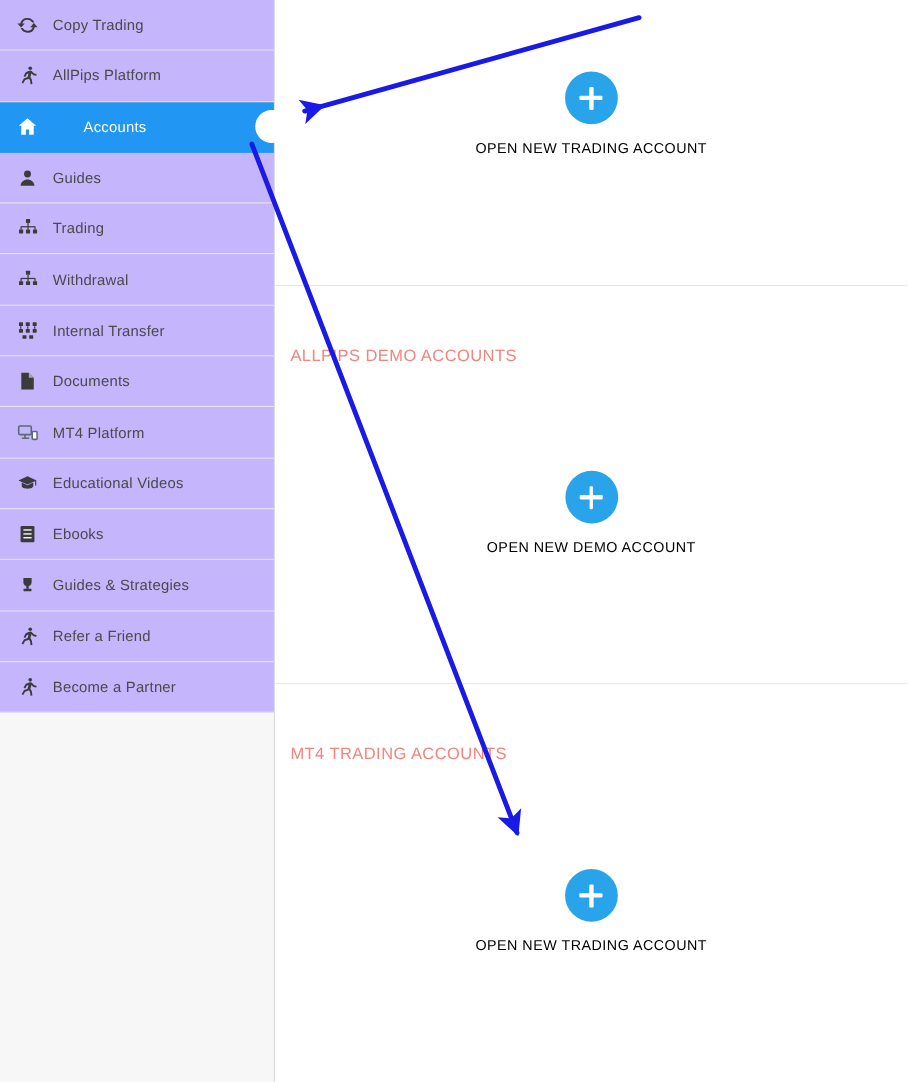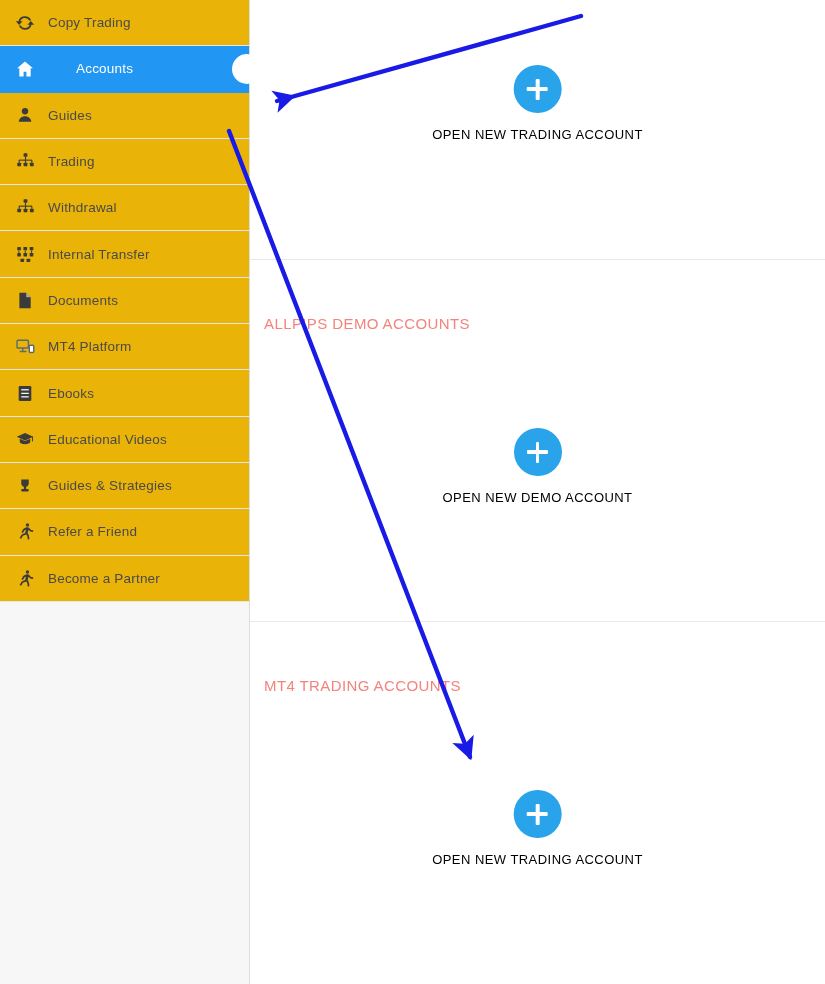--- a/index.html
+++ b/index.html
@@ -32,21 +32,21 @@
     flex: 0 0 250px;
   }
   .nav-item {
     position: relative;
     height: 46.3px;
     display: flex;
     align-items: center;
     border-bottom: 1px solid #e6e6e6;
     box-sizing: border-box;
     padding-left: 14px;
-    background: #eab308;
+    background: #c4b5fd;
   }
   .nav-item.active {
     background: #2196f3;
     border-bottom: 1px solid #2196f3;
     gap: 28px;
   }
   .nav-item.active .nav-label { color: #ffffff; }
   .nav-item.active .nav-icon   { color: #ffffff; fill: #ffffff; }
 
   
@@ -166,20 +166,29 @@
     <div class="nav-item">
       <span class="nav-icon">
         <svg width="20" height="20" viewBox="0 0 24 24" fill="currentColor">
           <path d="M12 4a8 8 0 0 1 7.4 5h-2.2A6 6 0 0 0 6.3 10H9l-4 4.5L1 10h3.1A8 8 0 0 1 12 4z"></path>
           <path d="M12 20a8 8 0 0 1-7.4-5h2.2A6 6 0 0 0 17.7 14H15l4-4.5 4 4.5h-3.1A8 8 0 0 1 12 20z"></path>
         </svg>
       </span>
       <span class="nav-label">Copy Trading</span>
     </div>
 
+    <div class="nav-item">
+      <span class="nav-icon">
+        <svg width="19" height="19" viewBox="0 0 24 24" fill="currentColor">
+          <circle cx="14.5" cy="3.8" r="2.1"></circle>
+          <path d="M12.4 7.1 9.1 8.7 6.9 13l1.9.9 1.7-3.2 2.1-.9-1.1 4.2-4.3 1.7-2.6 4.6 1.8 1 2.3-3.9 4.4-1.6 1.2 2.1.6 4.2 2.1-.3-.7-4.9-1.6-2.9 1.2-4.3 2.2 2.3 3.4.5.3-2-2.8-.5-2.6-2.8c-.6-.6-1.4-.8-2.2-.5z"></path>
+        </svg>
+      </span>
+      <span class="nav-label">AllPips Platform</span>
+    </div>
 
     <div class="nav-item active">
       <span class="nav-icon">
         <svg width="20" height="20" viewBox="0 0 24 24" fill="currentColor">
           <path d="M12 3 2.5 11.2h2.7V21h5.1v-5.6h3.4V21h5.1v-9.8h2.7z"></path>
         </svg>
       </span>
       <span class="nav-label">Accounts</span>
       <span class="ripple-notch"></span>
     </div>
@@ -265,39 +274,39 @@
           <path d="M5.5 18.3h7" stroke-linecap="round"></path>
           <path d="M8.5 14v4.3"></path>
           <rect x="16.8" y="10.5" width="5.6" height="9" rx="1.1" fill="#ffffff"></rect>
         </svg>
       </span>
       <span class="nav-label">MT4 Platform</span>
     </div>
 
     <div class="nav-item">
       <span class="nav-icon">
+        <svg width="20" height="18" viewBox="0 0 24 24" fill="currentColor">
+          <path d="M12 4 1 9l11 5 11-5z"></path>
+          <path d="M5 11.6v4.2c0 1.8 3.1 3.2 7 3.2s7-1.4 7-3.2v-4.2l-7 3.2z"></path>
+          <rect x="21.3" y="9" width="1.3" height="6.2"></rect>
+        </svg>
+      </span>
+      <span class="nav-label">Educational Videos</span>
+    </div>
+
+    <div class="nav-item">
+      <span class="nav-icon">
         <svg width="18" height="19" viewBox="0 0 24 24" fill="currentColor">
           <rect x="3.6" y="2.1" width="16.8" height="19.8" rx="1.6"></rect>
           <rect x="7" y="6.2" width="10" height="1.7" fill="#f7f7f7"></rect>
           <rect x="7" y="11" width="10" height="1.7" fill="#f7f7f7"></rect>
           <rect x="7" y="15.6" width="10" height="1.7" fill="#f7f7f7"></rect>
         </svg>
       </span>
       <span class="nav-label">Ebooks</span>
-    </div>
-
-    <div class="nav-item">
-      <span class="nav-icon">
-        <svg width="20" height="18" viewBox="0 0 24 24" fill="currentColor">
-          <path d="M12 4 1 9l11 5 11-5z"></path>
-          <path d="M5 11.6v4.2c0 1.8 3.1 3.2 7 3.2s7-1.4 7-3.2v-4.2l-7 3.2z"></path>
-          <rect x="21.3" y="9" width="1.3" height="6.2"></rect>
-        </svg>
-      </span>
-      <span class="nav-label">Educational Videos</span>
     </div>
 
     <div class="nav-item">
       <span class="nav-icon">
         <svg width="14" height="19" viewBox="0 0 24 24" fill="currentColor">
           <path d="M5.6 1.8h12.8v6.5c0 3.6-2.9 6.5-6.4 6.5s-6.4-2.9-6.4-6.5z"></path>
           <rect x="10.1" y="14.2" width="3.8" height="4.2"></rect>
           <rect x="5.8" y="18.2" width="12.4" height="3.9" rx="0.6"></rect>
         </svg>
       </span>

